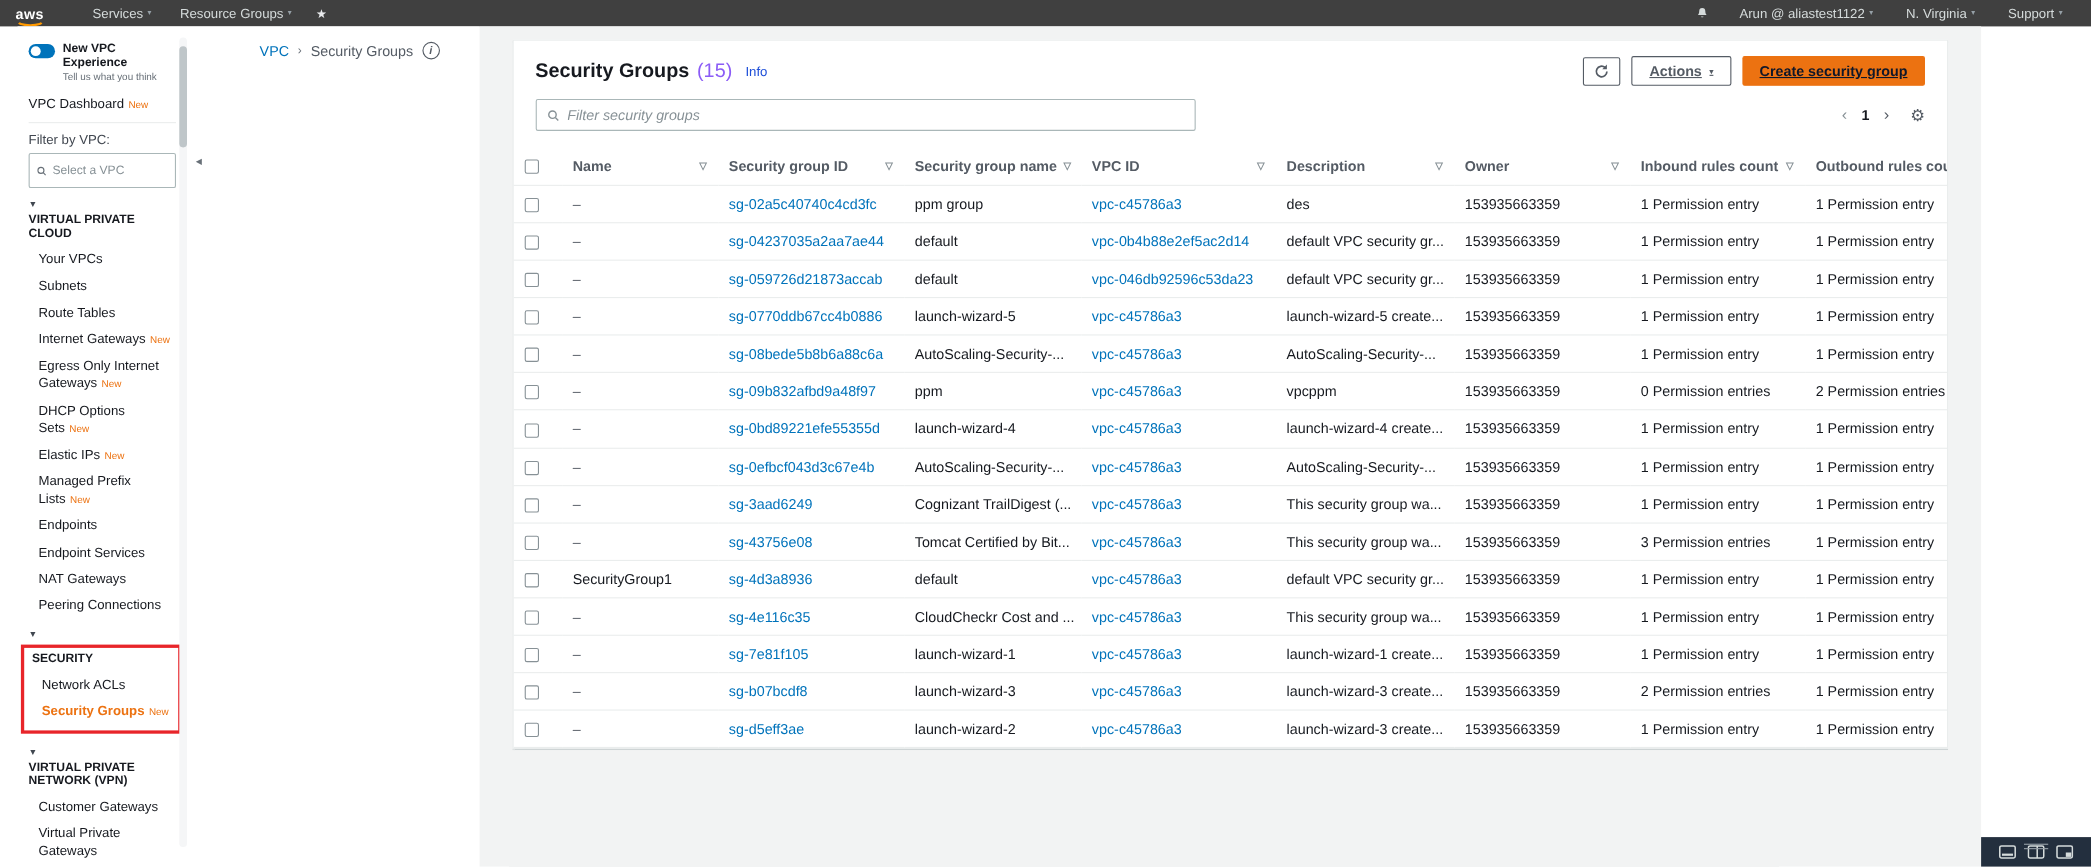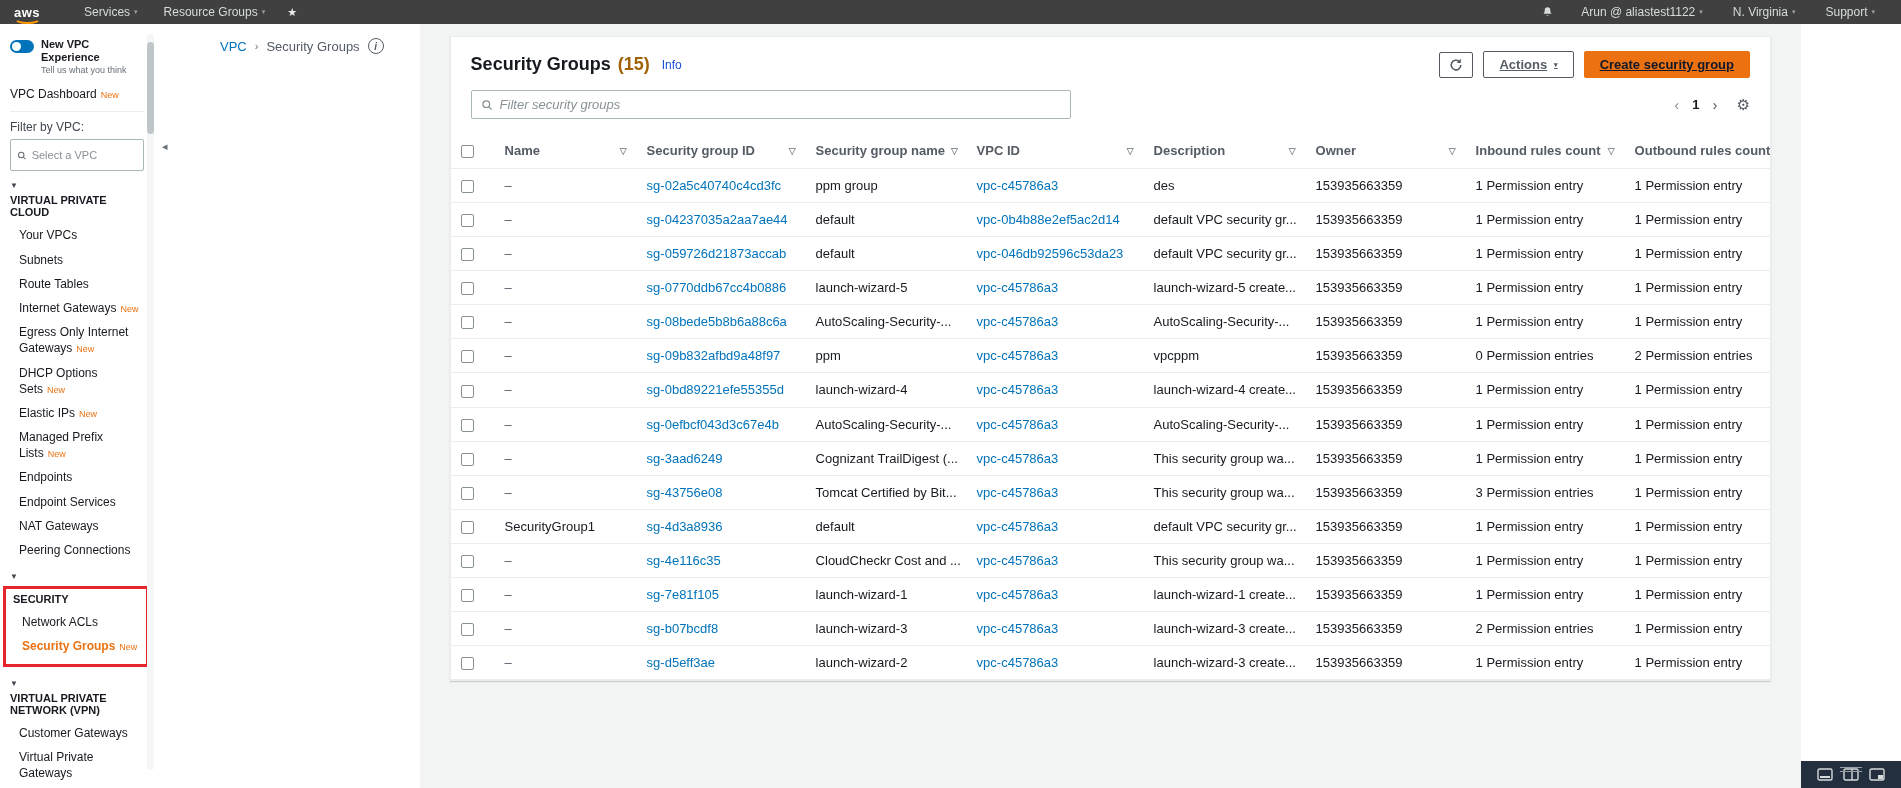--- a/index.html
+++ b/index.html
@@ -10,21 +10,21 @@
   .topnav { height:24px; background:#404040; display:flex; align-items:center; padding:0 14px; color:#d5dbdb; font-size:12px; gap:2px; }
   .logo { color:#fff; font-weight:bold; font-size:13px; position:relative; margin-right:30px; cursor:pointer; letter-spacing:.5px; }
   .logo::after { content:''; position:absolute; left:0; right:-1px; bottom:-4px; height:7px; border:2px solid transparent; border-bottom:2px solid #f90; border-radius:50%; }
   .nav-menu { display:flex; align-items:center; gap:4px; padding:0 12px; height:24px; cursor:pointer; }
   .caret { font-size:7px; color:#96a0a7; }
   .pin-star { color:#e9ebed; font-size:11px; padding:0 8px; cursor:pointer; }
   .topnav-right { margin-left:auto; display:flex; align-items:center; gap:6px; }
   .bell-wrap { padding:0 10px; cursor:pointer; display:flex; align-items:center; }
 
   
-  .app { display:flex; height:764px; }
+  .app { display:flex; height:764px;margin-left:16px; }
 
   
   .sidebar { width:184px; background:#fff; position:relative; flex-shrink:0; overflow:hidden; font-size:12px; }
   .sidebar-inner { padding:10px 6px 0 10px; width:150px; }
   .exp-toggle { display:flex; gap:7px; align-items:flex-start; padding:4px 0 8px; cursor:pointer; }
   .toggle-pill { width:24px; height:13px; border-radius:7px; background:#0073bb; position:relative; flex-shrink:0; margin-top:2px; }
   .toggle-knob { width:9px; height:9px; border-radius:50%; background:#fff; position:absolute; left:2px; top:2px; }
   .exp-title { font-weight:bold; font-size:11px; color:#16191f; line-height:1.2; }
   .exp-sub { font-size:9px; color:#687078; margin-top:1px; }
   .dash-row { padding:4px 0 8px; cursor:pointer; }
@@ -48,21 +48,21 @@
   .crumbbar { height:44px; background:#fff; display:flex; align-items:center; padding:0 36px; font-size:13px; gap:8px; }
   .crumb-link { color:#0073bb; cursor:pointer; }
   .crumb-sep { color:#687078; font-size:11px; }
   .crumb-cur { color:#545b64; }
   .info-circle { margin-left:auto; width:16px; height:16px; border:1.6px solid #545b64; border-radius:50%; display:flex; align-items:center; justify-content:center; font-size:10px; font-style:italic; font-weight:bold; color:#545b64; cursor:pointer; }
 
   .content { flex:1; background:#f2f3f3; padding:12px 30px 0; overflow:hidden; }
   .card { background:#fff; border:1px solid #eaeded; box-shadow:0 1px 1px rgba(0,28,36,.18); }
   .card-header { display:flex; align-items:center; padding:14px 20px 10px; }
   .card-title { font-size:18px; font-weight:bold; color:#16191f; }
-  .card-count { font-size:18px; font-weight:bold; color:#a16207; margin-left:7px; }
+  .card-count { font-size:18px; font-weight:normal; color:#8b5cf6; margin-left:7px; }
   .info-link { color:#1d4ed8; font-size:12px; margin-left:12px; cursor:pointer; }
   .header-actions { margin-left:auto; display:flex; align-items:center; gap:10px; }
   .btn { border:1px solid #545b64; background:#fff; color:#545b64; font-weight:bold; font-size:13px; padding:5px 15px; border-radius:2px; cursor:pointer; font-family:"Liberation Sans",sans-serif; display:flex; align-items:center; gap:7px;text-decoration:underline; }
   .btn-icononly { padding:5px 9px; }
   .btn-primary { background:#ec7211; border-color:#ec7211; color:#0f172a; }
 
   .search-row { display:flex; align-items:center; padding:2px 20px 14px; }
   .search-box { width:600px; border:1px solid #aab7b8; border-radius:2px; height:29px; display:flex; align-items:center; gap:7px; padding:0 9px; background:#fff; }
   .search-box input { border:none; outline:none; flex:1; font-size:13px; font-family:"Liberation Sans",sans-serif; color:#16191f; }
   .search-box input::placeholder { color:#879196; font-style:italic; }

